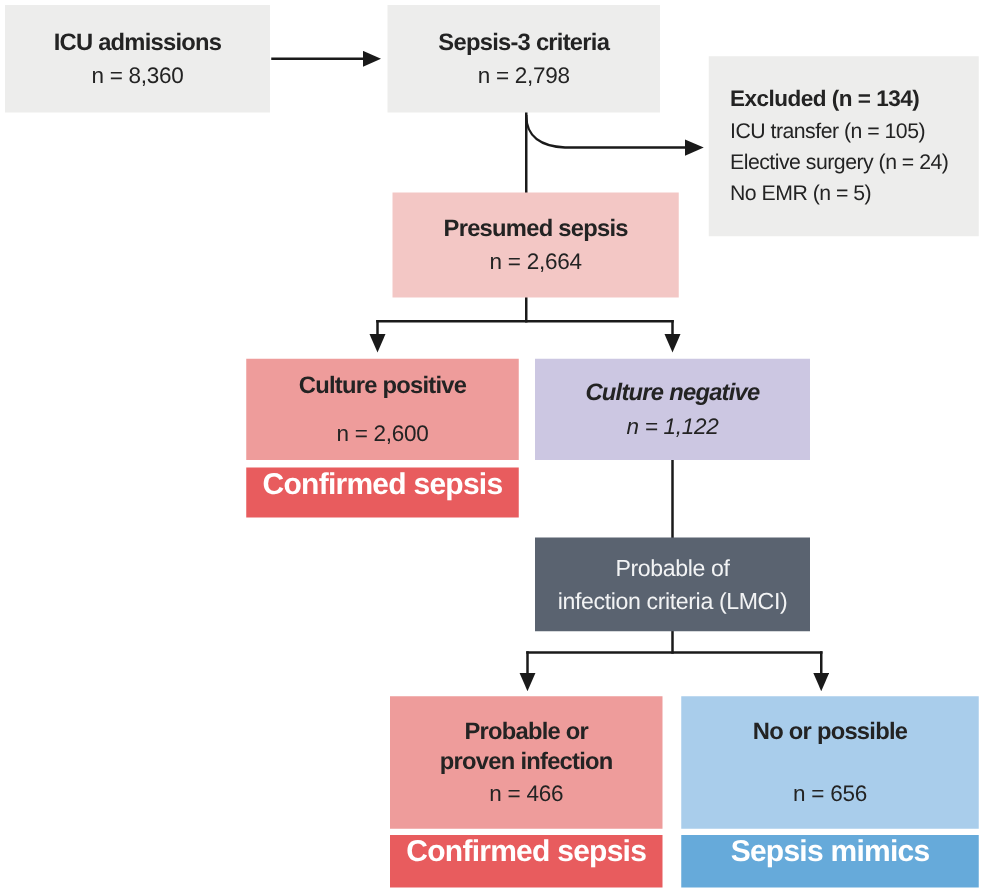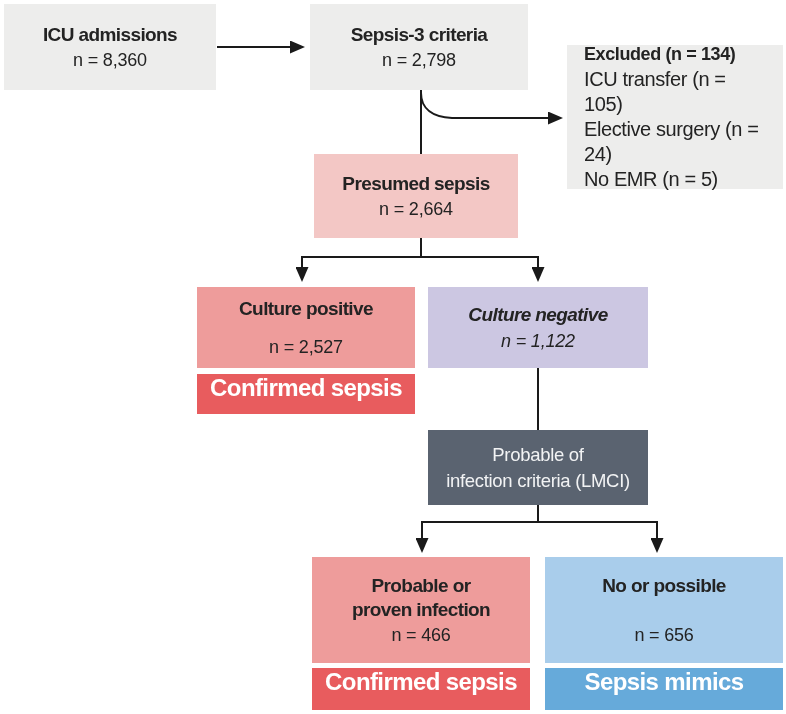--- a/index.html
+++ b/index.html
@@ -32,21 +32,21 @@
     position:absolute;display:flex;justify-content:center;
     font-weight:bold;font-size:24px;letter-spacing:-0.6px;color:#ffffff;
   }
   .tag.red{background:var(--red,#e85c5e);}
   .tag.blue{background:var(--blue,#66aada);}
   #excluded{
     justify-content:center;align-items:flex-start;text-align:left;
     padding-left:17px;padding-right:16px;
   }
   #excluded .ex-title{font-weight:bold;font-size:18px;letter-spacing:-0.4px;line-height:25px;}
-  #excluded .ex-item{font-weight:400;font-size:20px;letter-spacing:-0.4px;line-height:25px;}
+  #excluded .ex-item{font-weight:400;font-size:17px;letter-spacing:-0.4px;line-height:25px;}
   #screening{color:#f2f3f4;font-size:18.5px;font-weight:400;letter-spacing:-0.3px;line-height:1.4;}
 </style>
 </head>
 <body>
 
 <div id="canvas" style="--bg: #ffffff; --text: #232323; --line: #1a1a1a; --gray: #ededec; --pink: #f3c7c5; --salmon: #ee9c9b; --red: #e85c5e; --lavender: #ccc7e2; --slate: #5a6370; --lightblue: #a9cdeb; --blue: #66aada;">
 
   <svg id="arrows" viewBox="0 0 786 714" xmlns="http://www.w3.org/2000/svg">
     <defs>
       <marker id="ah" markerUnits="userSpaceOnUse" markerWidth="15" markerHeight="13" refX="2" refY="6.5" orient="auto">
@@ -85,28 +85,28 @@
     <span class="count">n = 2,798</span>
   </div>
 
   <div class="box gray" id="excluded" style="left:567px;top:45px;width:216px;height:144px;">
     <span class="ex-title">Excluded (n = 134)</span>
     <span class="ex-item">ICU transfer (n = 105)</span>
     <span class="ex-item">Elective surgery (n = 24)</span>
     <span class="ex-item">No EMR (n = 5)</span>
   </div>
 
-  <div class="box pink" style="left:314px;top:154px;width:204px;height:84px;">
+  <div class="box pink" style="left:314px;top:154px;width:229px;height:84px;">
     <span class="title">Presumed sepsis</span>
     <span class="count">n = 2,664</span>
   </div>
 
   <div class="box salmon" style="left:197px;top:287px;width:218px;height:81px;gap:12px;">
     <span class="title">Culture positive</span>
-    <span class="count">n = 2,527</span>
+    <span class="count">n = 2,600</span>
   </div>
 
   <div class="tag red" style="left:197px;top:374px;width:218px;height:40px;">
     <span>Confirmed sepsis</span>
   </div>
 
   <div class="box lavender" style="left:428px;top:287px;width:220px;height:81px;font-style:italic;">
     <span class="title">Culture negative</span>
     <span class="count">n = 1,122</span>
   </div>

